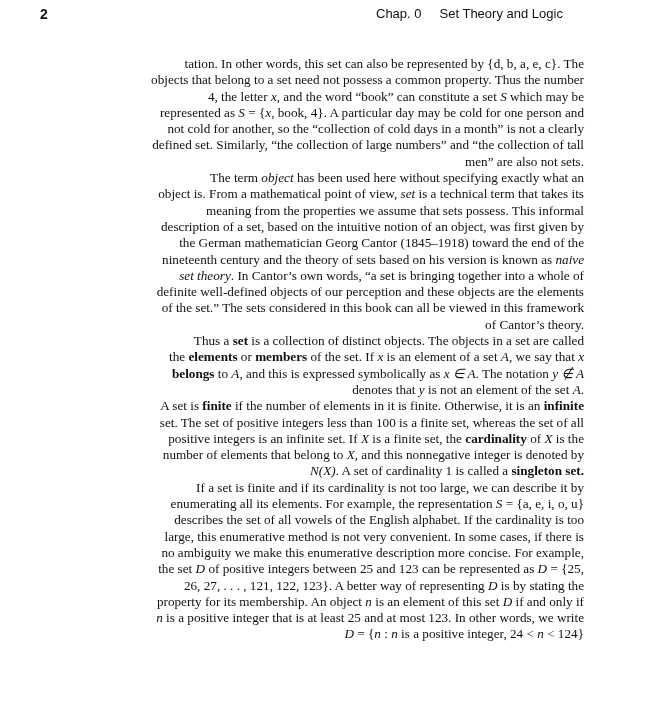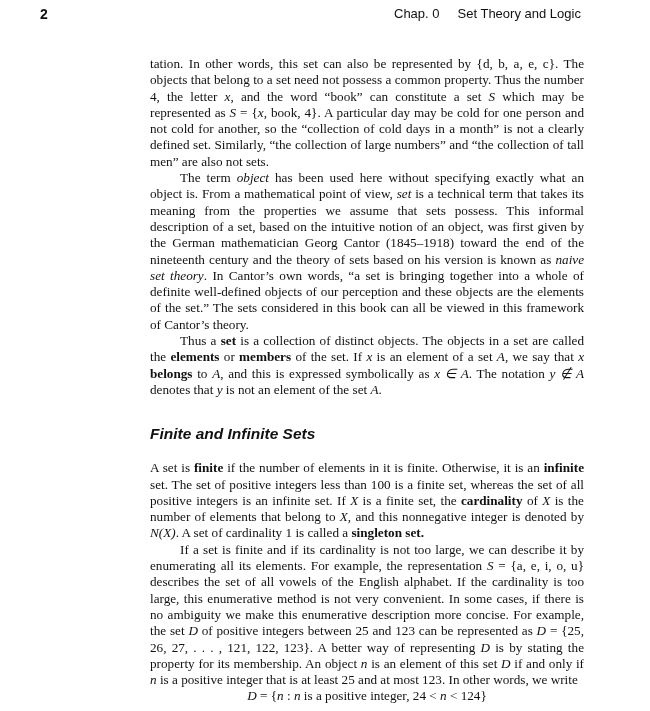--- a/index.html
+++ b/index.html
@@ -2,30 +2,30 @@
 <html><head>
 <meta charset="utf-8">
 <style>
   html, body { margin: 0; padding: 0; background: #ffffff; }
   body { width: 650px; height: 711px; position: relative; overflow: hidden; color: #111; }
   .page-number {
     position: absolute; left: 40px; top: 6px;
     font-family: "Liberation Sans", sans-serif; font-weight: bold; font-size: 14px;
   }
   .running-head {
-    position: absolute; left: 394px; top: 6px; width: 190px;
+    position: absolute; left: 376px; top: 6px; width: 190px;
     font-family: "Liberation Sans", sans-serif; font-size: 13px; white-space: nowrap;
   }
   .running-head .chap { display: inline-block; margin-right: 18px; }
   .body {
     position: absolute; left: 150px; top: 56px; width: 434px;
     font-family: "Liberation Serif", serif; font-size: 13.2px; line-height: 16.3px;
     text-align: justify; hyphens: none;
   }
-  .body p { margin: 0; }
+  .body p { margin: 0; text-align: right; }
   .body p.indent { text-indent: 30px; }
   .body i { font-style: italic; }
   .body b { font-weight: bold; }
   .section-heading {
     font-family: "Liberation Sans", sans-serif; font-weight: bold; font-style: italic;
     font-size: 15.5px; margin: 27px 0 17px 0; line-height: 18px; text-align: left;
   }
   .display-eq { text-align: center; margin-top: 13px; }
 </style>
 </head>
@@ -36,20 +36,19 @@
   <span class="chap">Chap. 0</span><span>Set Theory and Logic</span>
 </div>
 
 <div class="body">
   <p><span>tation. In other words, this set can also be represented by {d, b, a, e, c}. The objects that belong to a set need not possess a common property. Thus the number 4, the letter </span><i>x</i><span>, and the word “book” can constitute a set </span><i>S</i><span> which may be represented as </span><i>S</i><span> = {</span><i>x</i><span>, book, 4}. A particular day may be cold for one person and not cold for another, so the “collection of cold days in a month” is not a clearly defined set. Similarly, “the collection of large numbers” and “the collection of tall men” are also not sets.</span></p>
 
   <p class="indent"><span>The term </span><i>object</i><span> has been used here without specifying exactly what an object is. From a mathematical point of view, </span><i>set</i><span> is a technical term that takes its meaning from the properties we assume that sets possess. This informal description of a set, based on the intuitive notion of an object, was first given by the German mathematician Georg Cantor (1845–1918) toward the end of the nineteenth century and the theory of sets based on his version is known as </span><i>naive set theory</i><span>. In Cantor’s own words, “a set is bringing together into a whole of definite well-defined objects of our perception and these objects are the elements of the set.” The sets considered in this book can all be viewed in this framework of Cantor’s theory.</span></p>
 
   <p class="indent"><span>Thus a </span><b>set</b><span> is a collection of distinct objects. The objects in a set are called the </span><b>elements</b><span> or </span><b>members</b><span> of the set. If </span><i>x</i><span> is an element of a set </span><i>A</i><span>, we say that </span><i>x</i><span> </span><b>belongs</b><span> to </span><i>A</i><span>, and this is expressed symbolically as </span><i>x ∈ A</i><span>. The notation </span><i>y ∉ A</i><span> denotes that </span><i>y</i><span> is not an element of the set </span><i>A</i><span>.</span></p>
 
-  <div class="section-heading">Finite and Infinite Sets</div>
 
   <p><span>A set is </span><b>finite</b><span> if the number of elements in it is finite. Otherwise, it is an </span><b>infinite</b><span> set. The set of positive integers less than 100 is a finite set, whereas the set of all positive integers is an infinite set. If </span><i>X</i><span> is a finite set, the </span><b>cardinality</b><span> of </span><i>X</i><span> is the number of elements that belong to </span><i>X</i><span>, and this nonnegative integer is denoted by </span><i>N(X)</i><span>. A set of cardinality 1 is called a </span><b>singleton set.</b></p>
 
   <p class="indent"><span>If a set is finite and if its cardinality is not too large, we can describe it by enumerating all its elements. For example, the representation </span><i>S</i><span> = {a, e, i, o, u} describes the set of all vowels of the English alphabet. If the cardinality is too large, this enumerative method is not very convenient. In some cases, if there is no ambiguity we make this enumerative description more concise. For example, the set </span><i>D</i><span> of positive integers between 25 and 123 can be represented as </span><i>D</i><span> = {25, 26, 27, . . . , 121, 122, 123}. A better way of representing </span><i>D</i><span> is by stating the property for its membership. An object </span><i>n</i><span> is an element of this set </span><i>D</i><span> if and only if </span><i>n</i><span> is a positive integer that is at least 25 and at most 123. In other words, we write</span></p>
 
   <p class="display-eq"><i>D</i><span> = {</span><i>n</i><span> : </span><i>n</i><span> is a positive integer, 24 &lt; </span><i>n</i><span> &lt; 124}</span></p>
 </div>
 
 </body></html>

